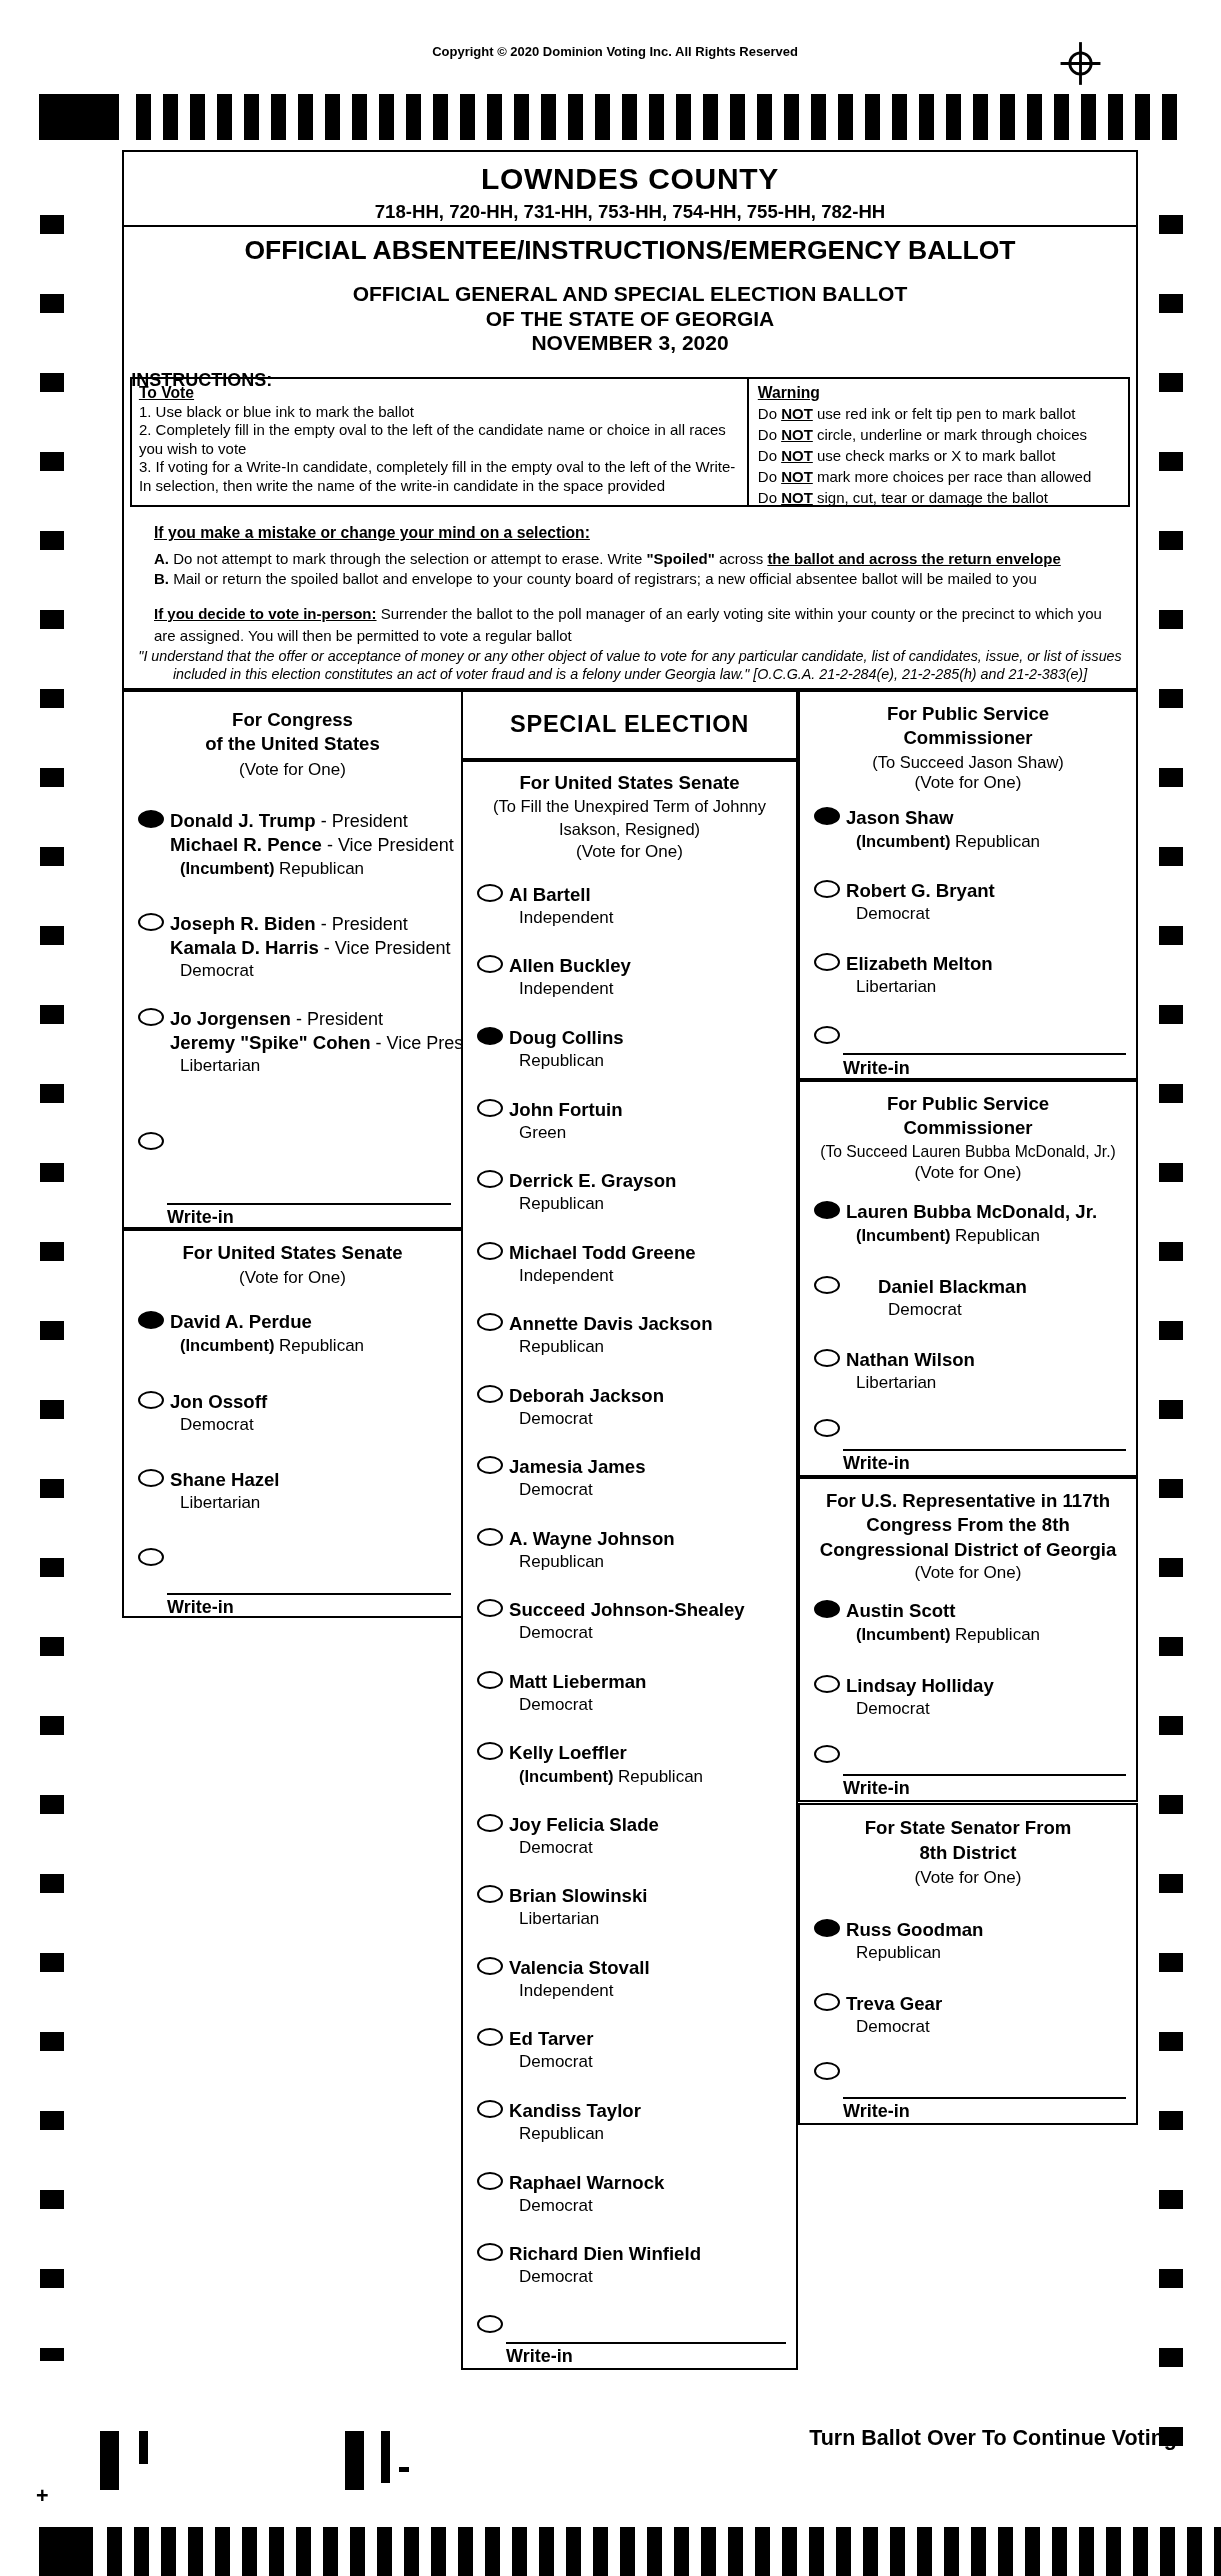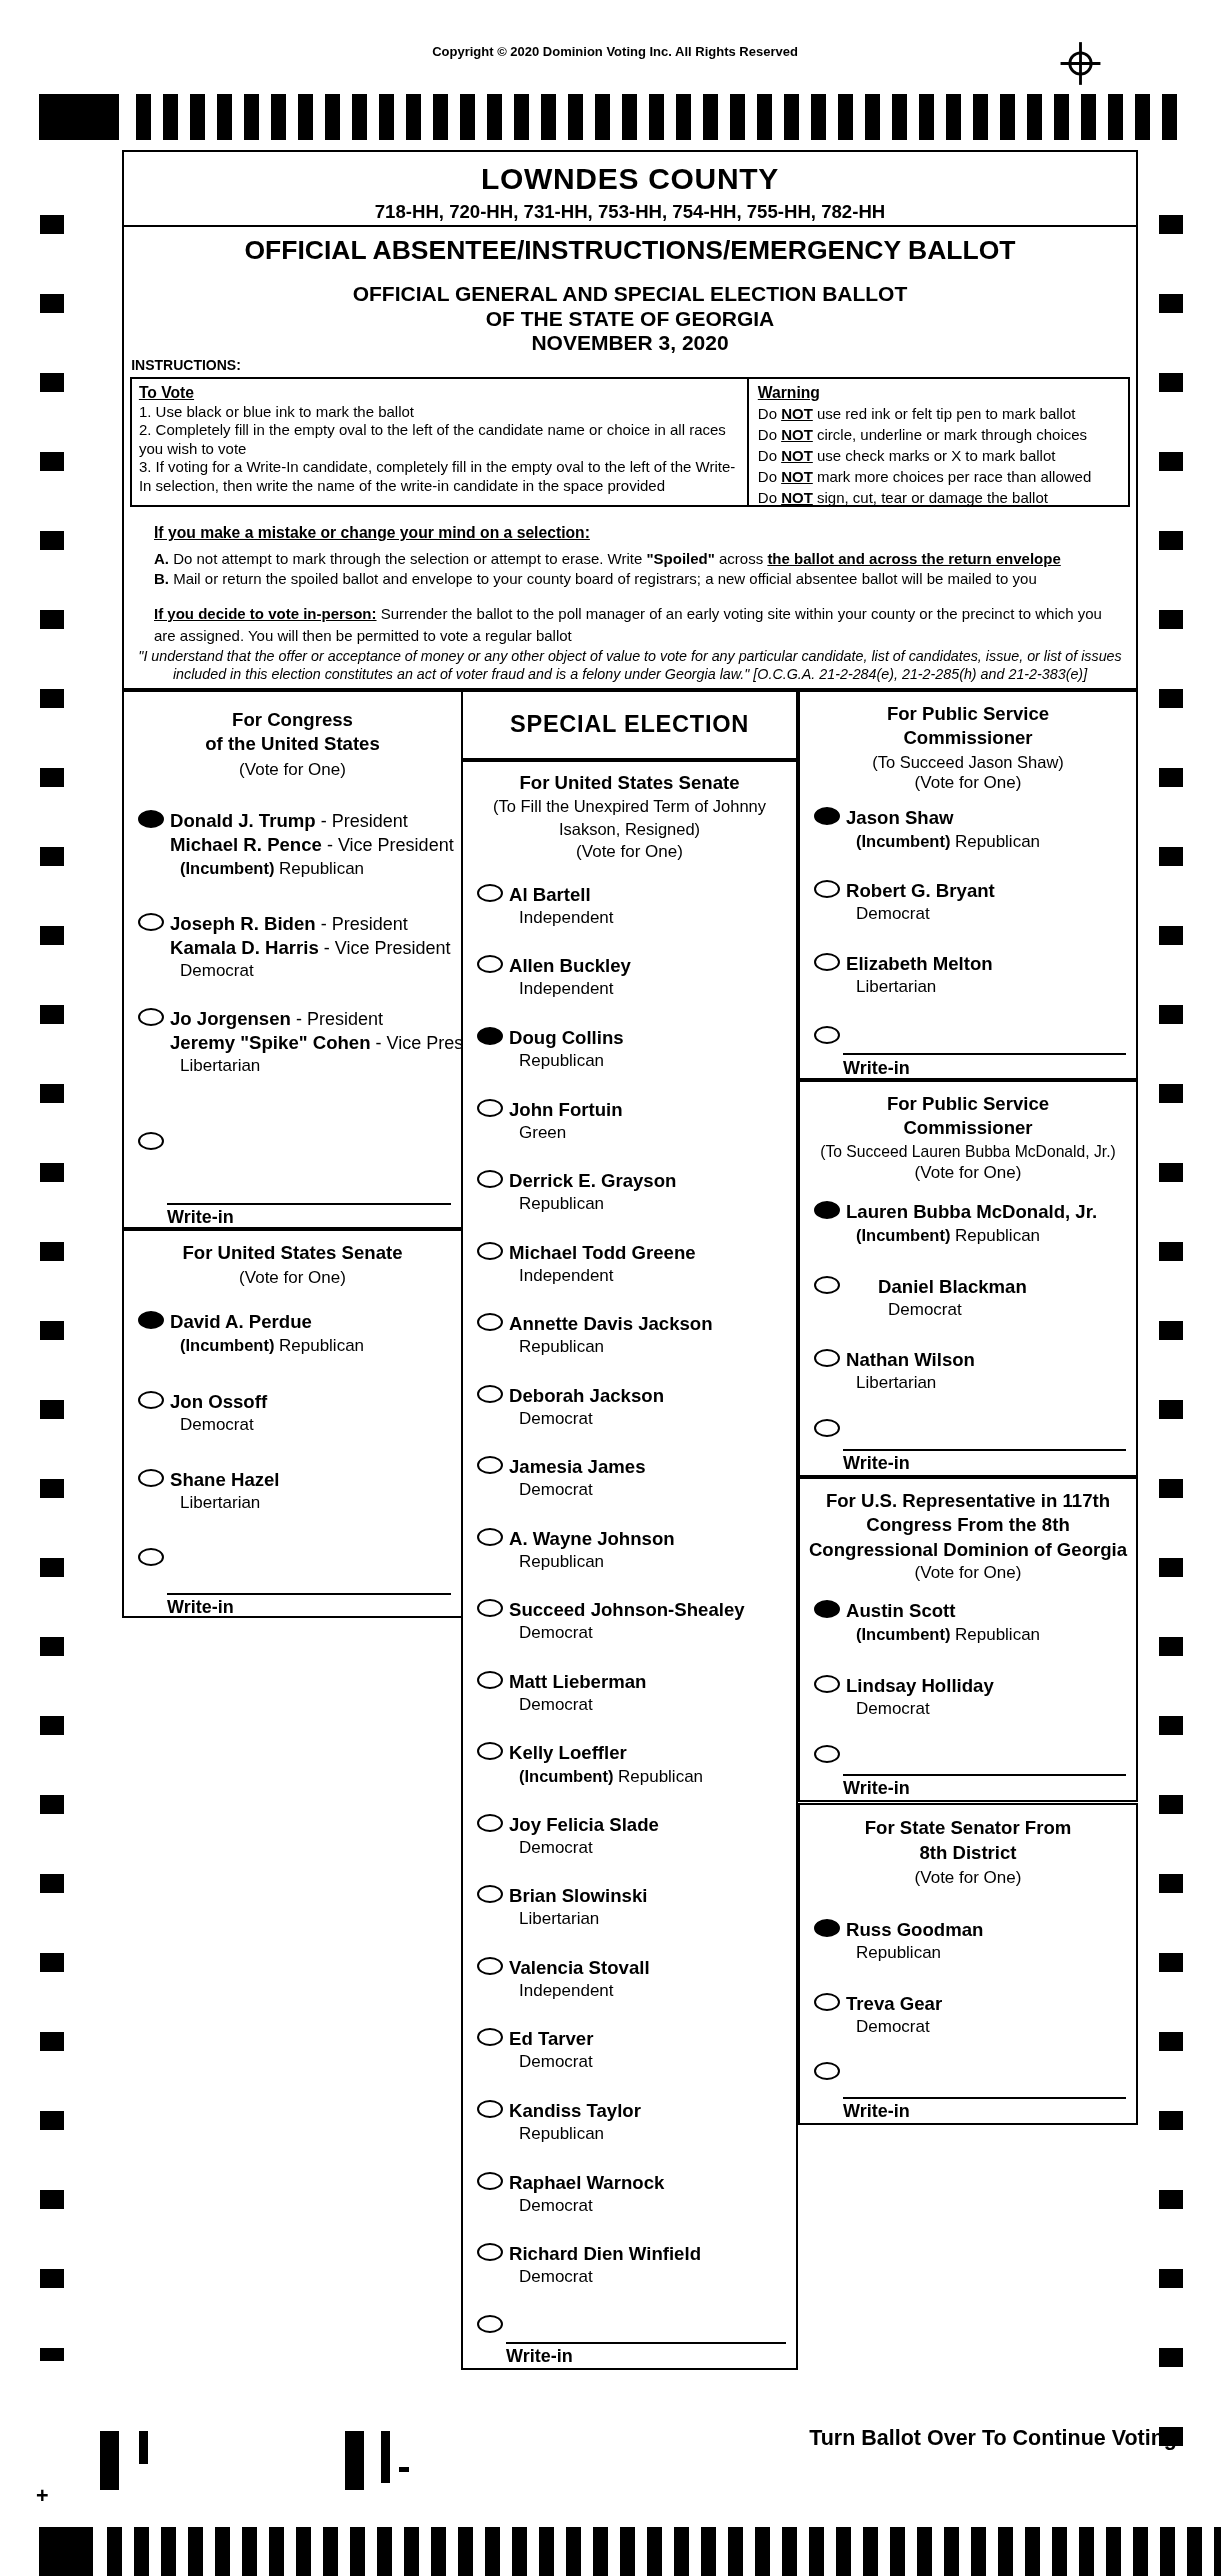--- a/index.html
+++ b/index.html
@@ -65,21 +65,21 @@
   <div class="bband" style="left:107px;top:2527px;width:1115px;"></div>
 
   <div class="box" style="left:122px;top:150px;width:1016px;height:540px;">
     <div class="abs center b" style="left:0;right:0;top:10px;font-size:30px;letter-spacing:0.7px;">LOWNDES COUNTY</div>
     <div class="abs center b" style="left:0;right:0;top:49px;font-size:18.6px;">718-HH, 720-HH, 731-HH, 753-HH, 754-HH, 755-HH, 782-HH</div>
     <div class="hline" style="top:73px;"></div>
     <div class="abs center b" style="left:0;right:0;top:83px;font-size:26.5px;">OFFICIAL ABSENTEE/INSTRUCTIONS/EMERGENCY BALLOT</div>
     <div class="abs center b" style="left:0;right:0;top:130px;font-size:21px;">OFFICIAL GENERAL AND SPECIAL ELECTION BALLOT</div>
     <div class="abs center b" style="left:0;right:0;top:155px;font-size:21px;">OF THE STATE OF GEORGIA</div>
     <div class="abs center b" style="left:0;right:0;top:179px;font-size:21px;">NOVEMBER 3, 2020</div>
-    <div class="abs b" style="left:7.2px;top:205px;font-size:14px;">INSTRUCTIONS:</div>
+    <div class="abs b" style="left:7.2px;top:218px;font-size:18px;">INSTRUCTIONS:</div>
 
     <div class="instr-box" style="left:5.7px;top:225px;width:1000px;height:130px;">
       <div class="instr-left">
         <div class="ihead">To Vote</div>
         <div class="iitem">1. Use black or blue ink to mark the ballot</div>
         <div class="iitem">2. Completely fill in the empty oval to the left of the candidate name or choice in all races you wish to vote</div>
         <div class="iitem">3. If voting for a Write-In candidate, completely fill in the empty oval to the left of the Write-In selection, then write the name of the write-in candidate in the space provided</div>
       </div>
       <div class="instr-right">
         <div class="ihead">Warning</div>
@@ -393,21 +393,21 @@
     <div class="cand" style="top:336px;">
       <span class="oval"></span>
     </div>
     <div class="wline" style="top:367px;"></div>
     <div class="wlabel" style="top:371px;">Write-in</div>
   </div>
 
   <div class="box" style="left:798px;top:1477px;width:340px;height:325px;">
     <div class="rtitle" style="top:10px;">For U.S. Representative in 117th</div>
     <div class="rtitle" style="top:34px;">Congress From the 8th</div>
-    <div class="rtitle" style="top:59px;">Congressional Dominion of Georgia</div>
+    <div class="rtitle" style="top:59px;">Congressional District of Georgia</div>
     <div class="rvote" style="top:83px;">(Vote for One)</div>
 
     <div class="cand" style="top:120px;">
       <span class="oval filled"></span>
       <div class="ct">
           <div class="nm"><b>Austin Scott</b></div>
       <div class="pt"><b class="inc">(Incumbent) </b><span>Republican</span></div>
         </div>
     </div>
     <div class="cand" style="top:195px;">

